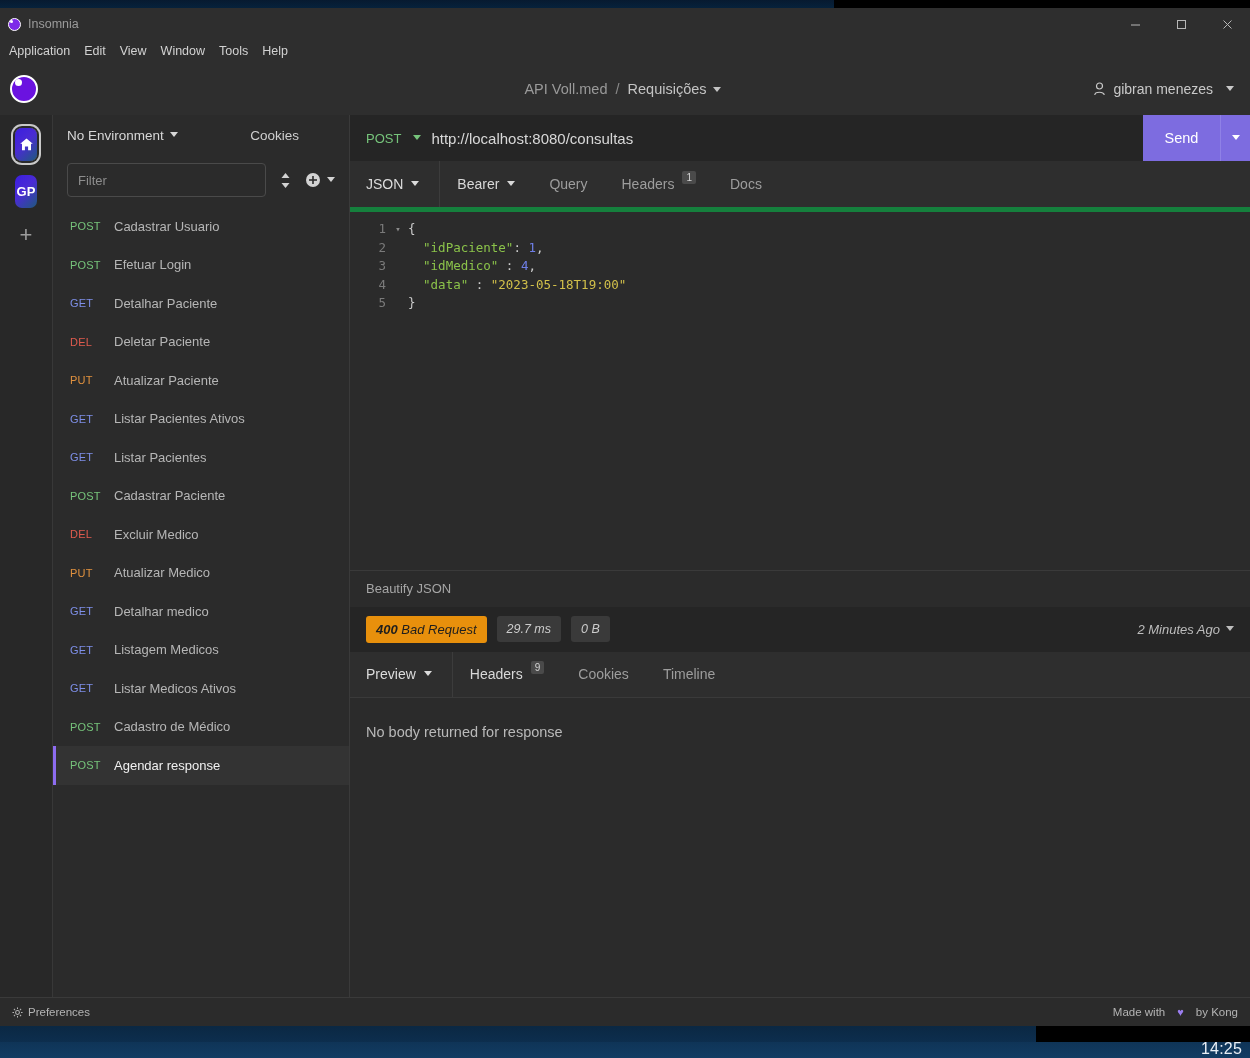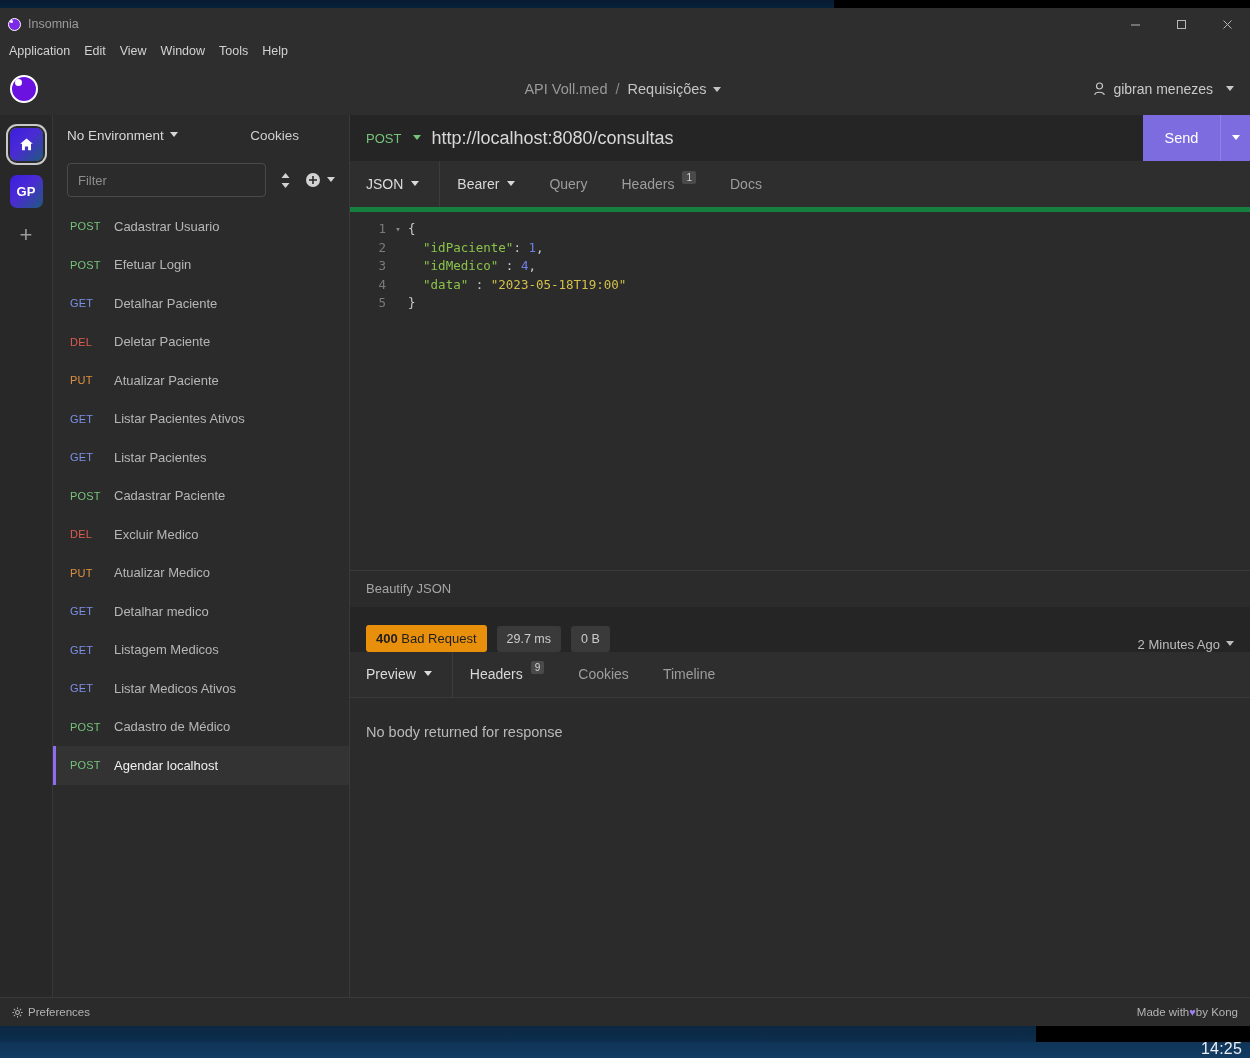--- a/index.html
+++ b/index.html
@@ -197,21 +197,21 @@
     background: #282828;
     display: flex;
     flex-direction: column;
     align-items: center;
     padding-top: 13px;
     gap: 14px;
     border-right: 1px solid #383838;
     box-sizing: border-box;
   }
   .rail-tile {
-    width: 33px; height: 33px;
+    width: 22px; height: 33px;
     border-radius: 7px;
     background: linear-gradient(135deg, #3b1ee0 0%, #4a2bd4 45%, #1f5a7d 100%);
     display: flex;
     align-items: center;
     justify-content: center;
     color: #ffffff;
     font-size: 13px;
     font-weight: bold;
     position: relative;
   }
@@ -338,21 +338,21 @@
     font-size: 13px;
     color: #76c47b;
     gap: 6px;
   }
   #url-input {
     flex: 1 1 auto;
     background: transparent;
     border: none;
     outline: none;
     color: #d8d8d8;
-    font-size: 18px;
+    font-size: 15px;
     font-family: "Liberation Sans", sans-serif;
     padding: 0;
   }
   #send-button {
     width: 77px;
     flex: 0 0 77px;
     background: #7d6ce0;
     color: #ffffff;
     display: flex;
     align-items: center;
@@ -458,23 +458,24 @@
     font-size: 13px;
     color: #a6a6a6;
   }
 
   
   #response-status {
     height: 45px;
     flex: 0 0 45px;
     background: #252525;
     display: flex;
-    align-items: flex-end;
+    align-items: center;
     padding: 0 16px;
     gap: 10px;
+    font-style: italic;
   }
   #status-code {
     background: #e8900c;
     color: #1e1e1e;
     font-size: 13px;
     padding: 6px 10px;
     border-radius: 3px;
     font-weight: bold;
   }
   #status-code .status-text { font-weight: normal; }
@@ -527,21 +528,21 @@
   }
   #preferences-btn {
     display: flex;
     align-items: center;
     gap: 5px;
   }
   #made-with {
     margin-left: auto;
     display: flex;
     align-items: center;
-    gap: 0;
+    gap: 12px;
   }
   .heart { color: #9b7ef0; font-size: 11px; }
 </style>
 </head>
 <body>
 
 <div id="desktop">
   <div id="desktop-wall-top"></div>
   <div id="desktop-wall-bottom"></div>
   <div id="desktop-wall-bottom2"></div>
@@ -694,21 +695,21 @@
           <div class="req-row">
             <span class="req-method m-GET">GET</span>
             <span class="req-name">Listar Medicos Ativos</span>
           </div>
           <div class="req-row">
             <span class="req-method m-POST">POST</span>
             <span class="req-name">Cadastro de Médico</span>
           </div>
           <div class="req-row selected">
             <span class="req-method m-POST">POST</span>
-            <span class="req-name">Agendar localhost</span>
+            <span class="req-name">Agendar response</span>
           </div>
         </div>
     </div>
 
     <div id="main-pane">
 
       <div id="url-bar">
         <div id="method-select">
           <span>POST</span>
           <span class="caret"></span>

